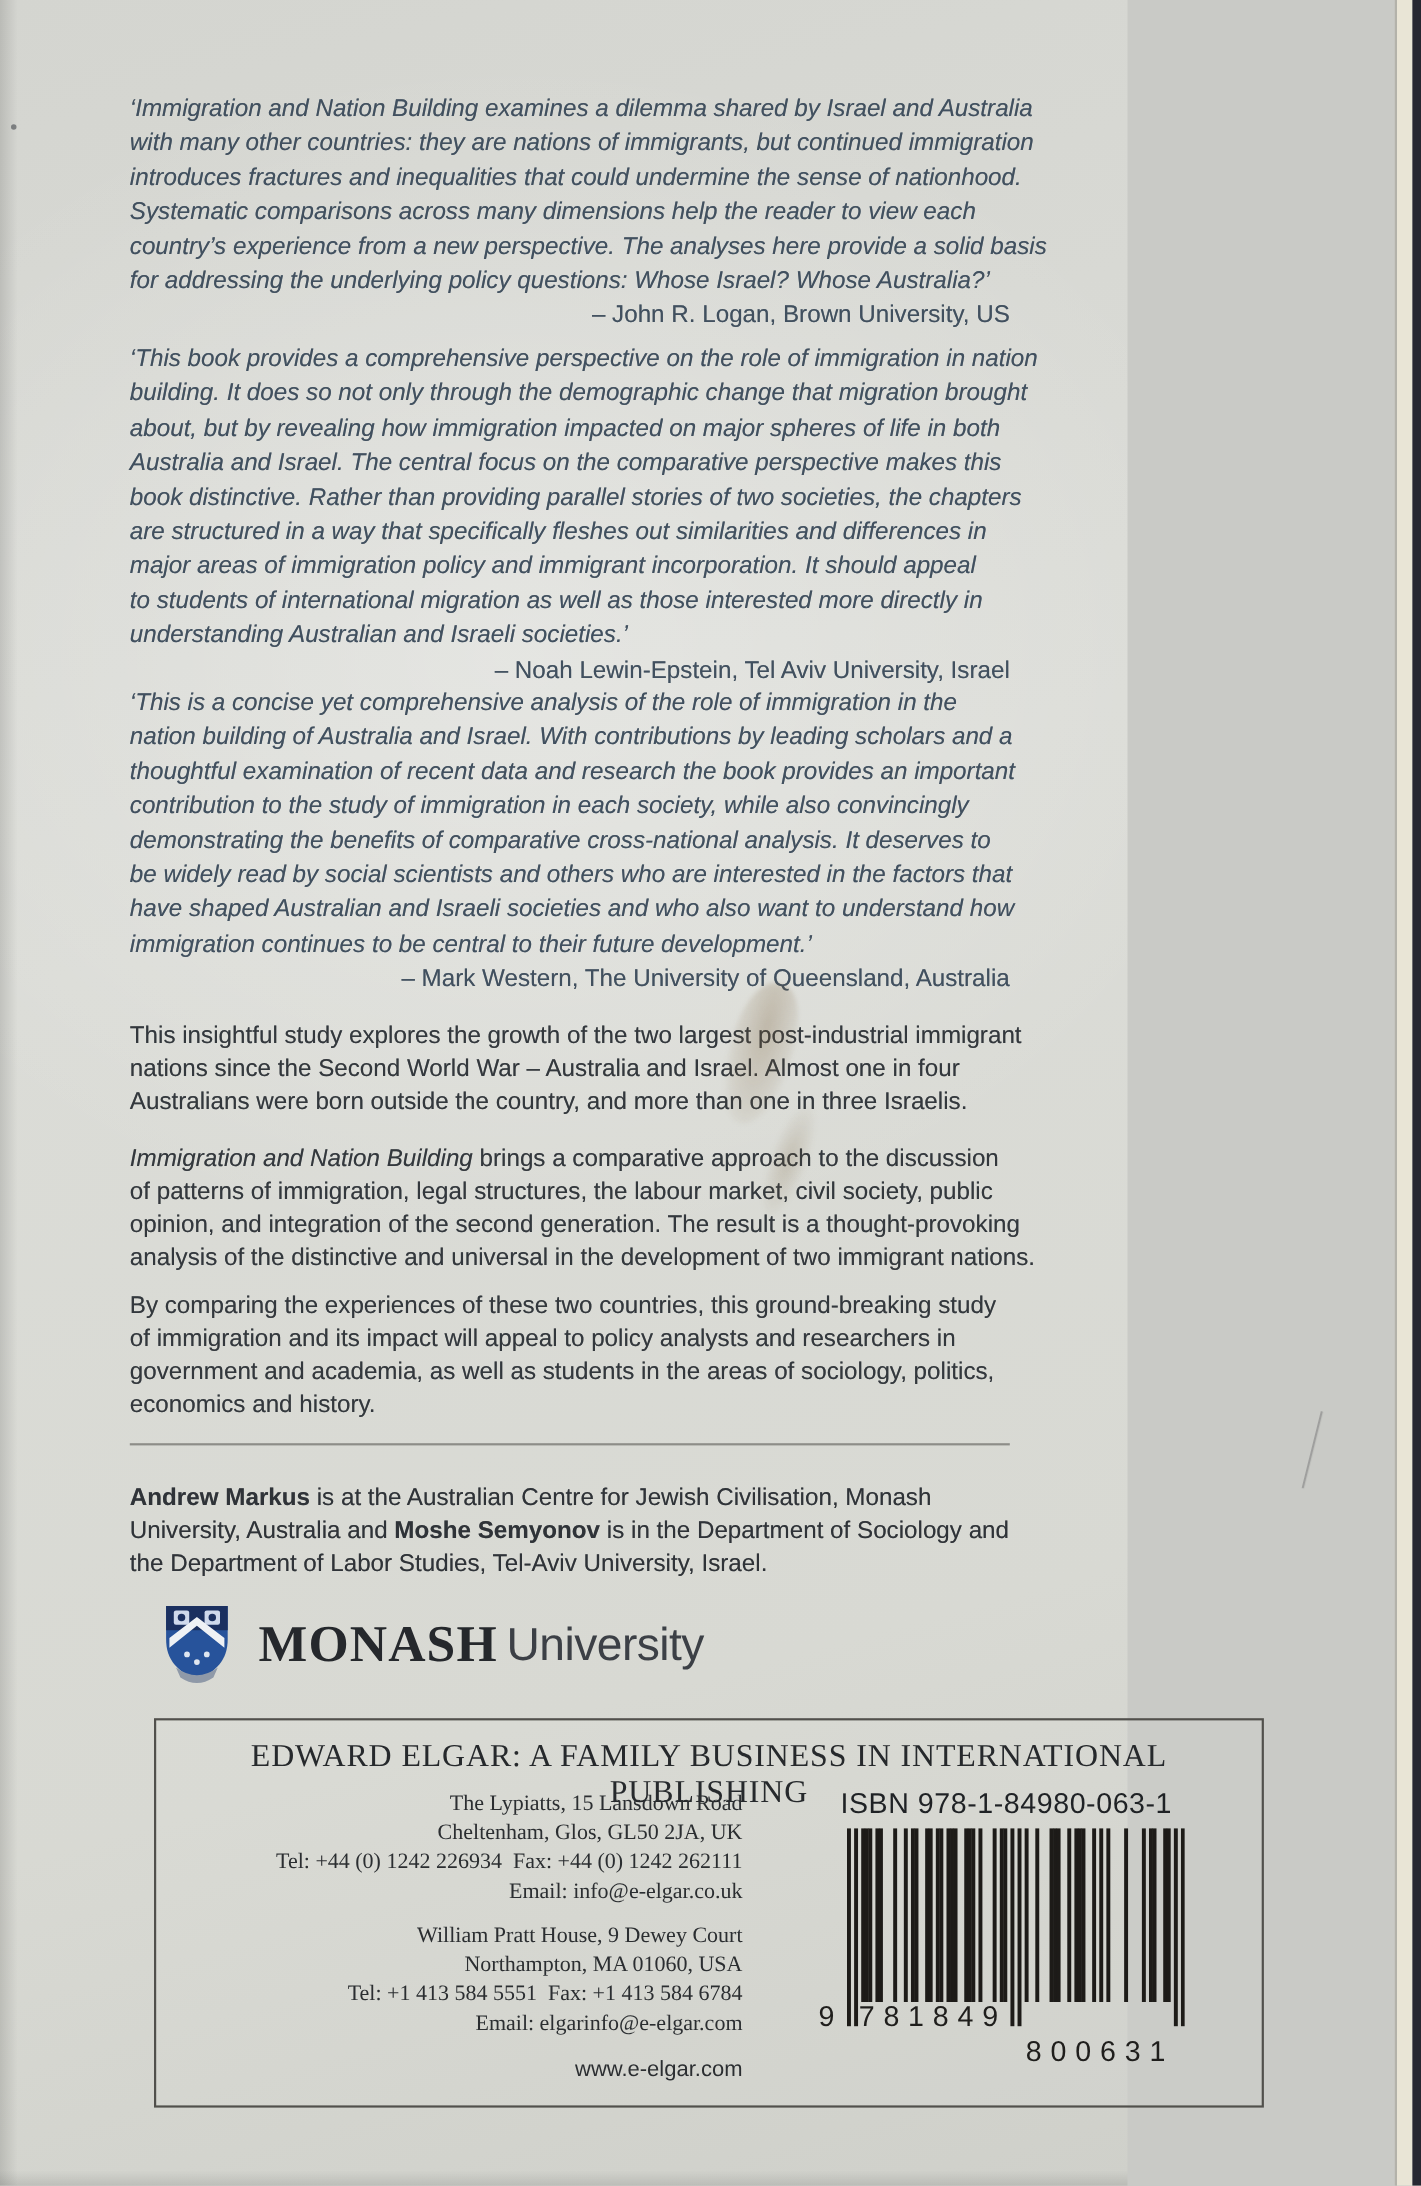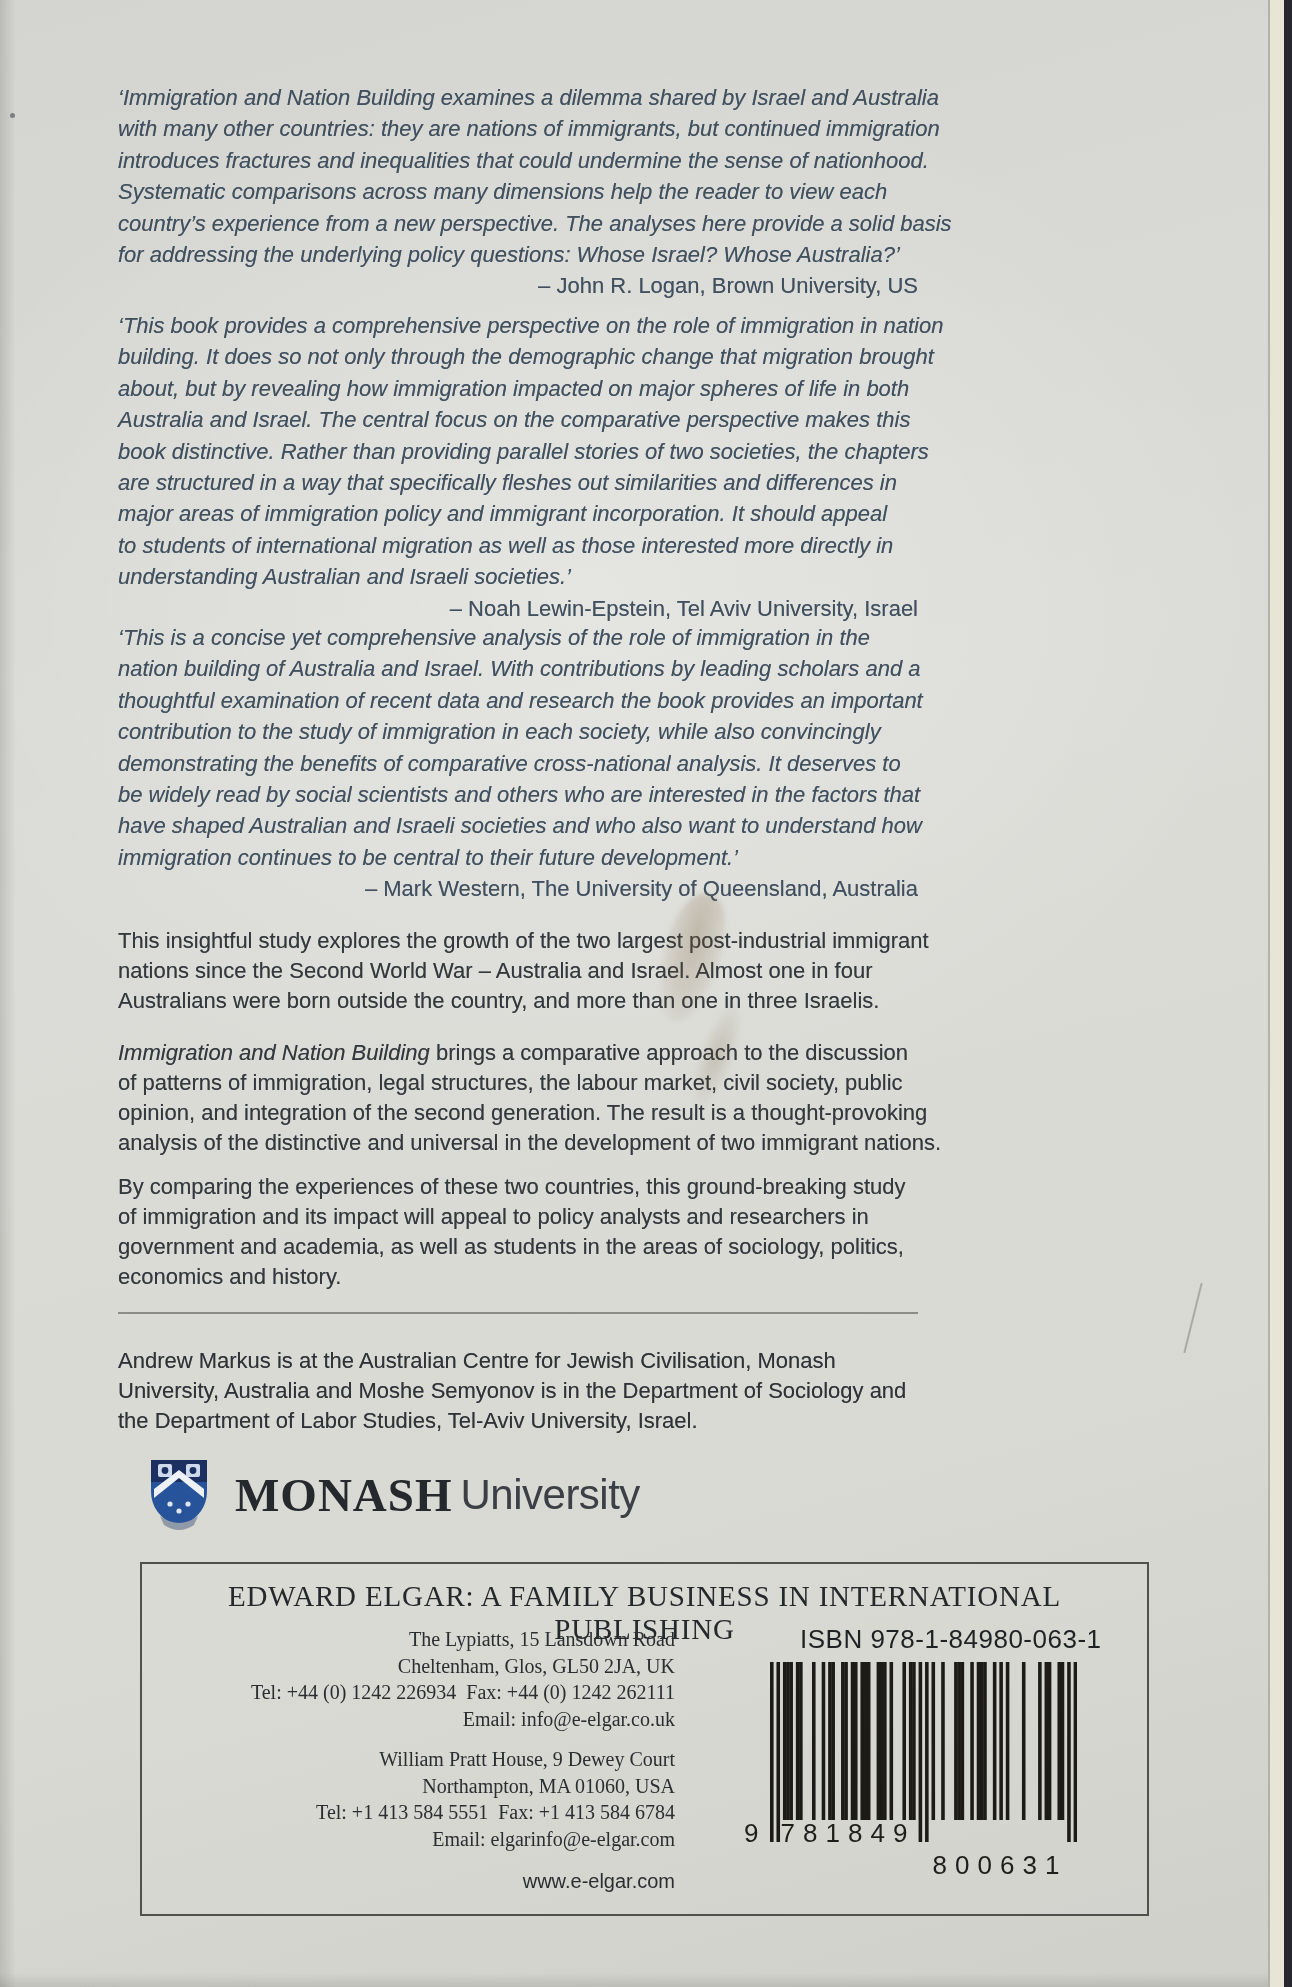--- a/index.html
+++ b/index.html
@@ -1,19 +1,19 @@
 <!DOCTYPE html>
 <html><head>
 <meta charset="utf-8">
 <style>
   html,body{margin:0;padding:0;}
   body{width:1292px;height:1987px;overflow:hidden;background:#c9cac6;
        font-family:"Liberation Sans", sans-serif;}
   .photo{position:relative;width:1292px;height:1987px;background:#c9cac6;}
-  .cover{position:absolute;left:0;top:0;width:1270px;height:1987px;
+  .cover{position:absolute;left:0;top:0;width:1025px;height:1987px;
      background:
        radial-gradient(ellipse 950px 760px at 46% 30%, rgba(255,255,255,.30), rgba(255,255,255,0) 72%),
        linear-gradient(165deg,#d4d5d0 0%,#dbdcd7 40%,#d8d9d3 75%,#cfd0ca 100%);}
   .cover::before{content:"";position:absolute;left:0;top:0;bottom:0;width:16px;
        background:linear-gradient(90deg,rgba(0,0,0,.12),rgba(0,0,0,0));}
   .cover::after{content:"";position:absolute;left:0;right:0;bottom:0;height:14px;
        background:linear-gradient(0deg,rgba(0,0,0,.10),rgba(0,0,0,0));}
   .page-edge{position:absolute;top:0;bottom:0;left:1268px;width:16px;
        background:linear-gradient(90deg,#b3b2aa 0 2px,#e9e5d6 2px 100%);}
   .spine-dark{position:absolute;top:0;bottom:0;left:1284px;width:8px;background:#262731;}
@@ -22,21 +22,21 @@
   .quote{left:118px;width:800px;color:#41505f;}
   .qlines{font-style:italic;font-size:22px;line-height:31.4px;white-space:pre;
           text-shadow:0 0 .5px rgba(65,80,95,.55);}
   .attr{font-size:22px;line-height:31.4px;text-align:right;white-space:pre;
         text-shadow:0 0 .5px rgba(65,80,95,.55);}
 
   .bodypara{left:118px;width:860px;color:#33383d;font-size:22px;line-height:30px;
         text-shadow:0 0 .5px rgba(51,56,61,.5);}
   .blines{white-space:pre;}
   .ital{font-style:italic;}
-  .bold{font-weight:normal;}
+  .bold{font-weight:bold;}
 
   .rule{left:118px;width:800px;height:2px;background:#8d8d88;}
 
   .authors{left:118px;width:860px;color:#2f3338;font-size:22px;line-height:30px;
         text-shadow:0 0 .5px rgba(47,51,56,.5);}
   .authors .aline{height:30px;}
 
   .monash{left:148px;display:flex;align-items:center;}
   .monash-shield{width:62px;height:74px;}
   .monash-word{font-family:"Liberation Serif", serif;font-weight:700;font-size:47px;
@@ -48,21 +48,21 @@
   .elgar-banner{position:absolute;left:0;right:0;top:16px;text-align:center;
         font-family:"Liberation Serif", serif;font-size:29px;color:#26292c;
         letter-spacing:.8px;}
   .addr{position:absolute;left:50px;width:483px;text-align:right;font-size:20px;
         line-height:26.5px;color:#2b2e31;white-space:pre;font-family:Liberation Serif, serif;}
   .addr-uk{top:62px;}
   .addr-us{top:182px;}
   .website{position:absolute;left:50px;width:483px;top:306px;text-align:right;
         font-size:20px;color:#2b2e31;}
   .isbn-label{position:absolute;left:622px;top:60px;font-size:26px;color:#1f2225;
-        letter-spacing:.5px;margin-left:36px;}
+        letter-spacing:.5px;}
   .barcode{position:absolute;left:628px;top:98px;width:307px;height:195px;}
   .barcode svg{position:absolute;left:0;top:0;}
   .bc-digit{position:absolute;font-size:26px;color:#1f1e1c;top:156px;}
   .bc-first{left:-26px;}
   .bc-g1{left:10px;width:136px;text-align:center;letter-spacing:8px;}
   .bc-g2{left:162px;width:136px;text-align:center;letter-spacing:8px;margin-top:32px;}
 
   .stain{left:662px;top:892px;width:58px;height:132px;border-radius:50% 40% 55% 45%;
         background:radial-gradient(ellipse at 50% 30%,rgba(122,96,58,.30),rgba(122,96,58,.10) 60%,rgba(122,96,58,0) 80%);
         transform:rotate(14deg);filter:blur(2px);}

